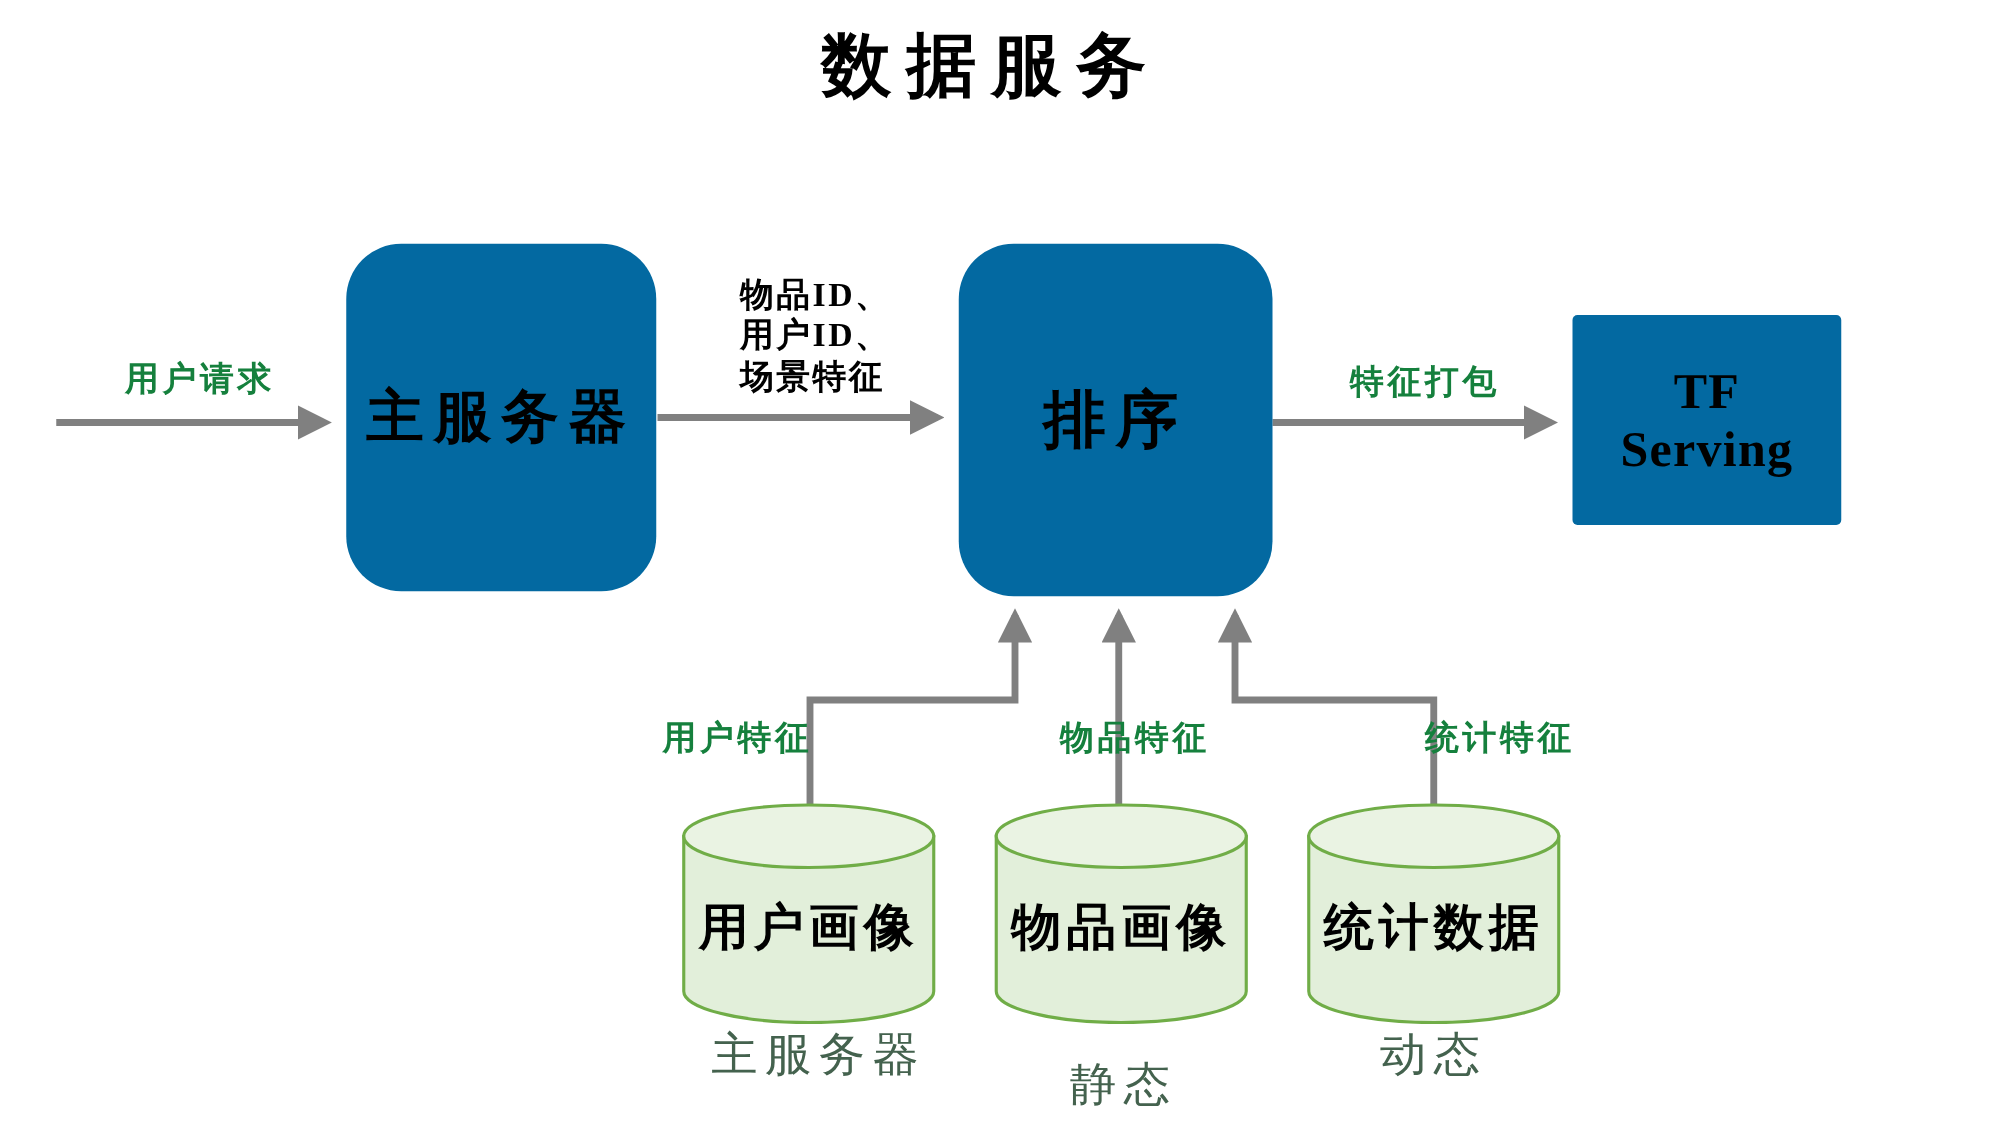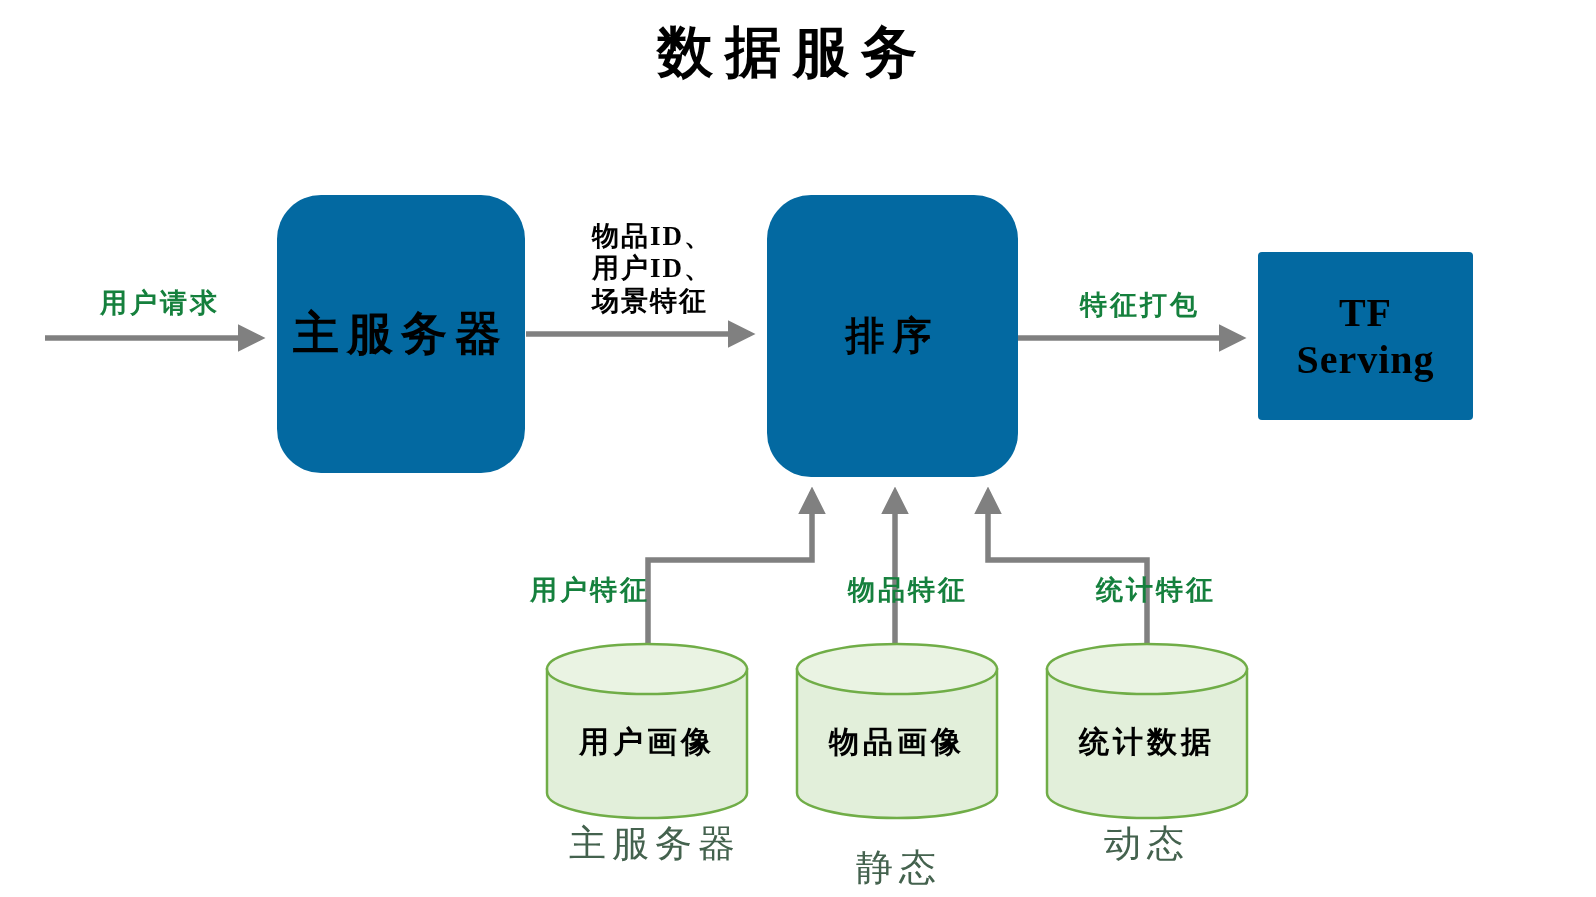--- a/index.html
+++ b/index.html
@@ -19,30 +19,30 @@
   }
   .node{
     position:absolute;background:#0369a1;border-radius:44px;
     display:flex;flex-direction:column;align-items:center;justify-content:center;
     color:#000;
   }
   .node.main{left:277px;top:195px;width:248px;height:278px;}
   .node.rank{left:767px;top:195px;width:251px;height:282px;}
   .node.tf{left:1258px;top:252px;width:215px;height:168px;border-radius:4px;}
   .node .big{font-size:46px;font-weight:700;letter-spacing:8px;line-height:1.18;white-space:nowrap;}
-  .node.rank .big{font-size:39px;}
+  .node.rank .big{font-size:50px;}
   .node.tf .big{font-size:40px;font-weight:600;letter-spacing:1px;}
   .edge-label{
     font-size:27px;font-weight:700;color:#15803d;white-space:nowrap;letter-spacing:3px;
   }
   .payload{
     position:absolute;left:592px;top:220px;
     font-size:27px;font-weight:700;color:#000;line-height:1.2;letter-spacing:2px;
   }
-  .db-label{font-size:30px;font-weight:700;color:#000;white-space:nowrap;letter-spacing:4px;}
+  .db-label{font-size:40px;font-weight:700;color:#000;white-space:nowrap;letter-spacing:4px;}
   .caption{
     font-size:37px;color:#44624e;font-weight:400;white-space:nowrap;letter-spacing:6px;
   }
 </style>
 </head>
 <body>
 
 <div class="canvas">
 
   <svg class="layer" viewBox="0 0 1596 897">
@@ -102,21 +102,21 @@
     <div>用户ID、</div>
     <div>场景特征</div>
   </div>
 
   <div class="abs center edge-label" style="left:1140px;top:305px;">特征打包</div>
 
   <div class="abs center edge-label" style="left:590px;top:590px;">用户特征</div>
 
   <div class="abs center edge-label" style="left:908px;top:590px;">物品特征</div>
 
-  <div class="abs center edge-label" style="left:1156px;top:590px;">统计特征</div>
+  <div class="abs center edge-label" style="left:1200px;top:590px;">统计特征</div>
 
   <div class="abs center db-label" style="left:647px;top:742px;">用户画像</div>
   <div class="abs center db-label" style="left:897px;top:742px;">物品画像</div>
   <div class="abs center db-label" style="left:1147px;top:742px;">统计数据</div>
 
   <div class="abs center caption" style="left:655px;top:844px;">主服务器</div>
   <div class="abs center caption" style="left:899px;top:844px;margin-top:24px;">静态</div>
   <div class="abs center caption" style="left:1147px;top:844px;">动态</div>
 
 </div>

